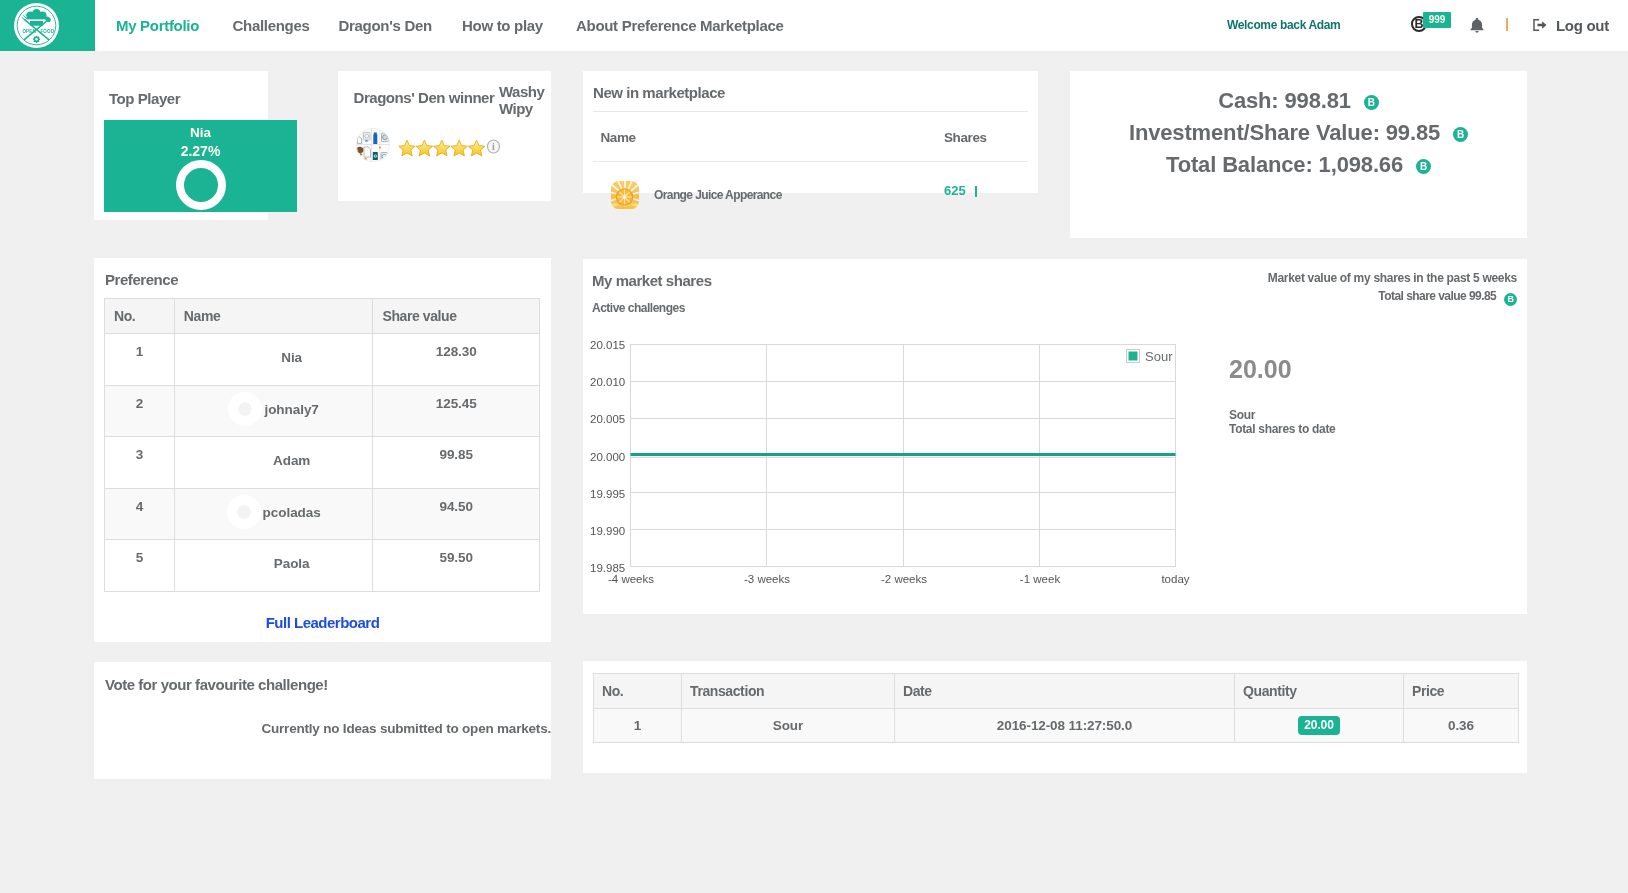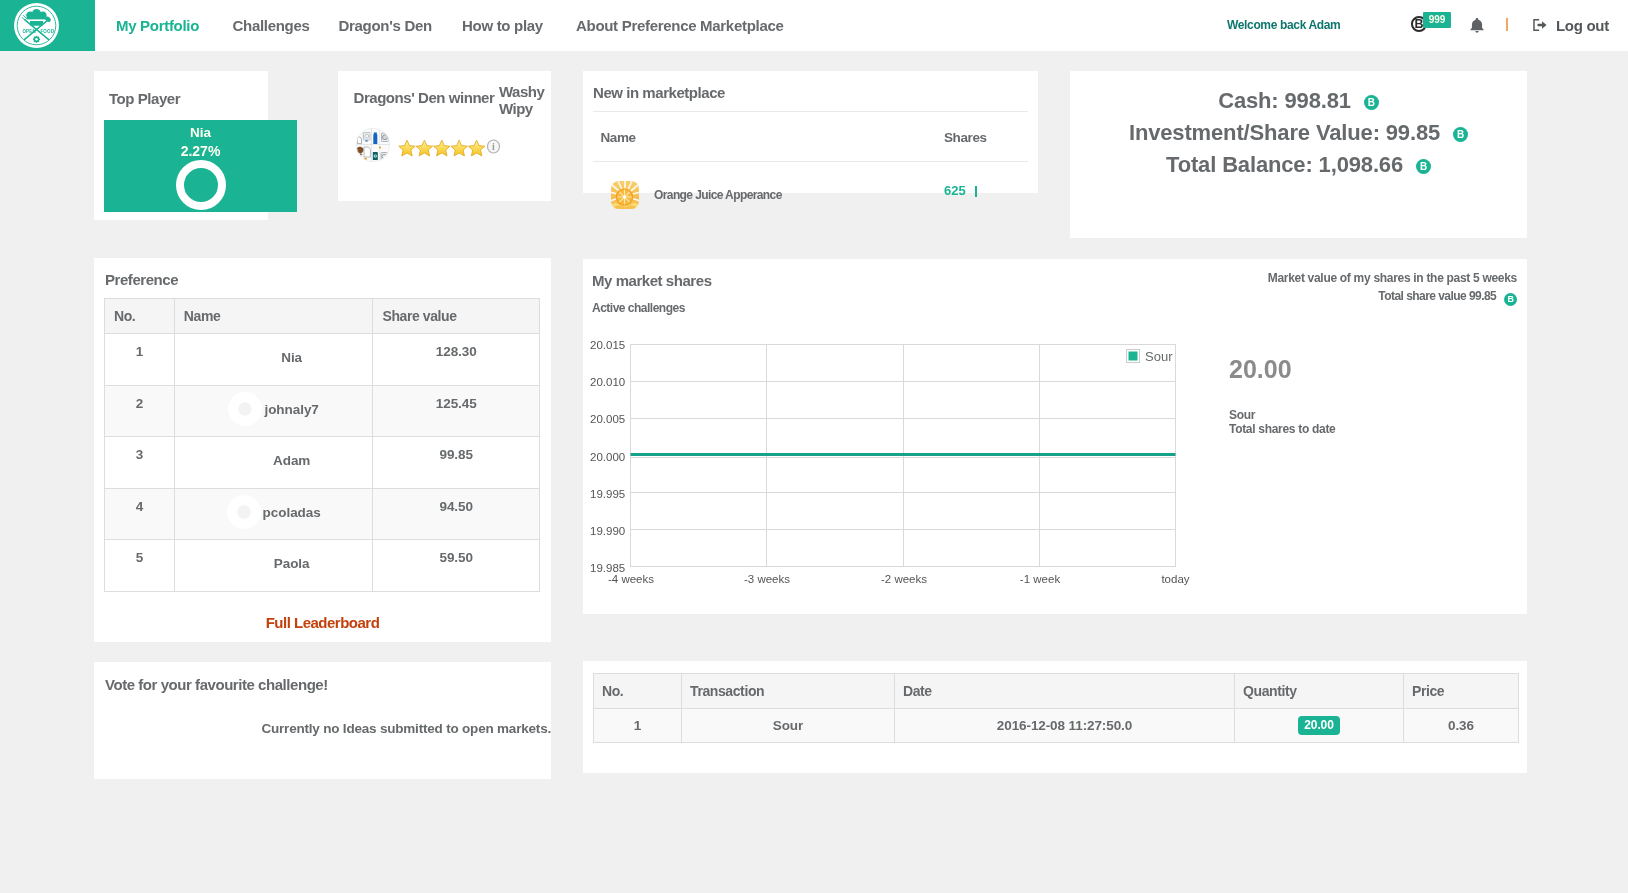--- a/index.html
+++ b/index.html
@@ -47,21 +47,21 @@
 
 #lb { left:94px; top:258px; width:457px; height:384px; }
 table { border-collapse:collapse; }
 #lbt { position:absolute; left:10px; top:40px; width:436px; }
 #lbt th { border:1px solid #ddd; background:#f5f5f5; height:35px; font-size:14px; font-weight:bold; color:#676a6c; text-align:left; padding-left:9px; letter-spacing:-0.4px; }
 #lbt td { border:1px solid #ddd; height:51.5px; font-size:13.5px; font-weight:600; color:#676a6c; text-align:center; letter-spacing:-0.05px; vertical-align:top; padding-top:10px; }
 #lbt tr.alt td { background:#f9f9f9; }
 .namecell { display:flex; align-items:center; justify-content:center; height:34px; margin-top:-3.5px; }
 .av { width:34px; height:34px; border-radius:50%; background:radial-gradient(circle, #f3f3f3 0 27%, #ffffff 28%); margin-right:2px; flex:none; }
 .av.hide { background:transparent; }
-#fulllb { position:absolute; left:0; top:356px; width:100%; text-align:center; font-size:15px; font-weight:600; color:#c2410c; letter-spacing:-0.5px; }
+#fulllb { position:absolute; left:0; top:356px; width:100%; text-align:center; font-size:15px; font-weight:600; color:#1d4ed8; letter-spacing:-0.5px; }
 
 
 #ms { left:583px; top:259px; width:944px; height:355px; }
 #ms .r1 { position:absolute; right:10px; top:12px; font-size:12px; font-weight:600; letter-spacing:-0.3px; }
 #ms .r2 { position:absolute; right:10px; top:30px; font-size:12px; font-weight:600; letter-spacing:-0.55px; }
 #ms .bcoin { width:13px; height:13px; line-height:13px; font-size:9px; margin-left:5px; vertical-align:-2px; }
 #ms .ac { position:absolute; left:9px; top:41.5px; font-size:12px; font-weight:600; letter-spacing:-0.5px; }
 #bignum { position:absolute; left:646px; top:96px; font-size:25px; font-weight:bold; color:#8b8b8b; }
 #tstd { position:absolute; left:646px; top:130px; font-size:12px; font-weight:600; letter-spacing:-0.3px;margin-top:33px; }
 #sour2 { position:absolute; left:646px; top:149px; font-size:12px; font-weight:600; letter-spacing:-0.3px; }

